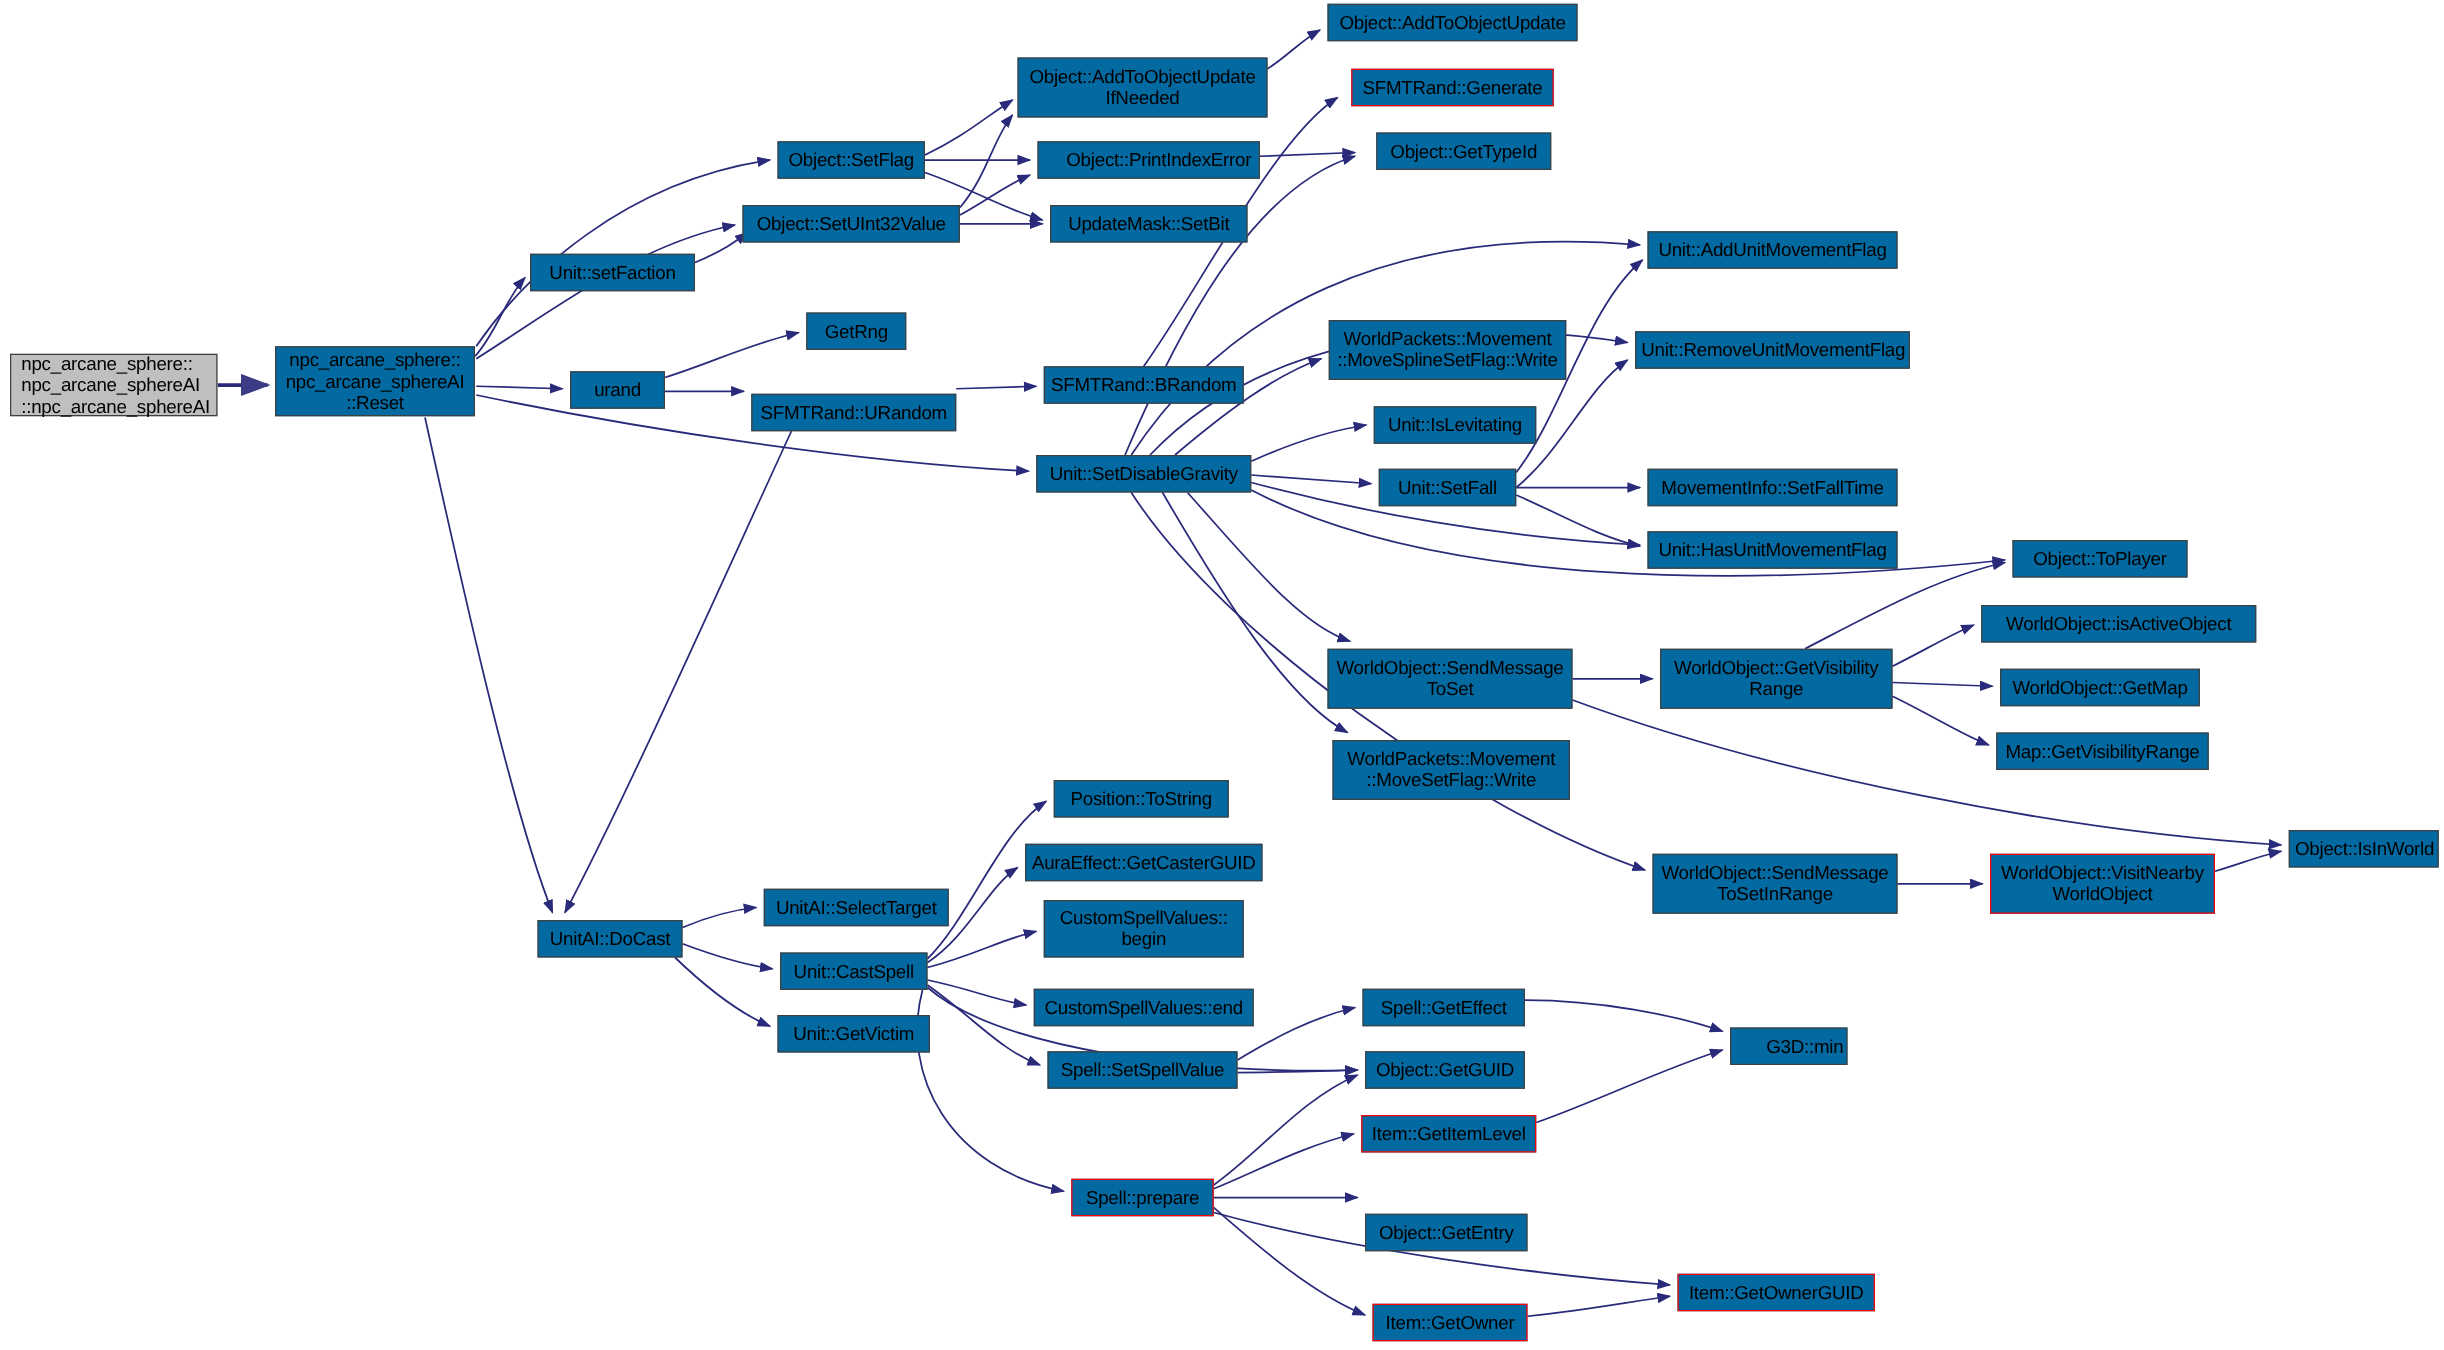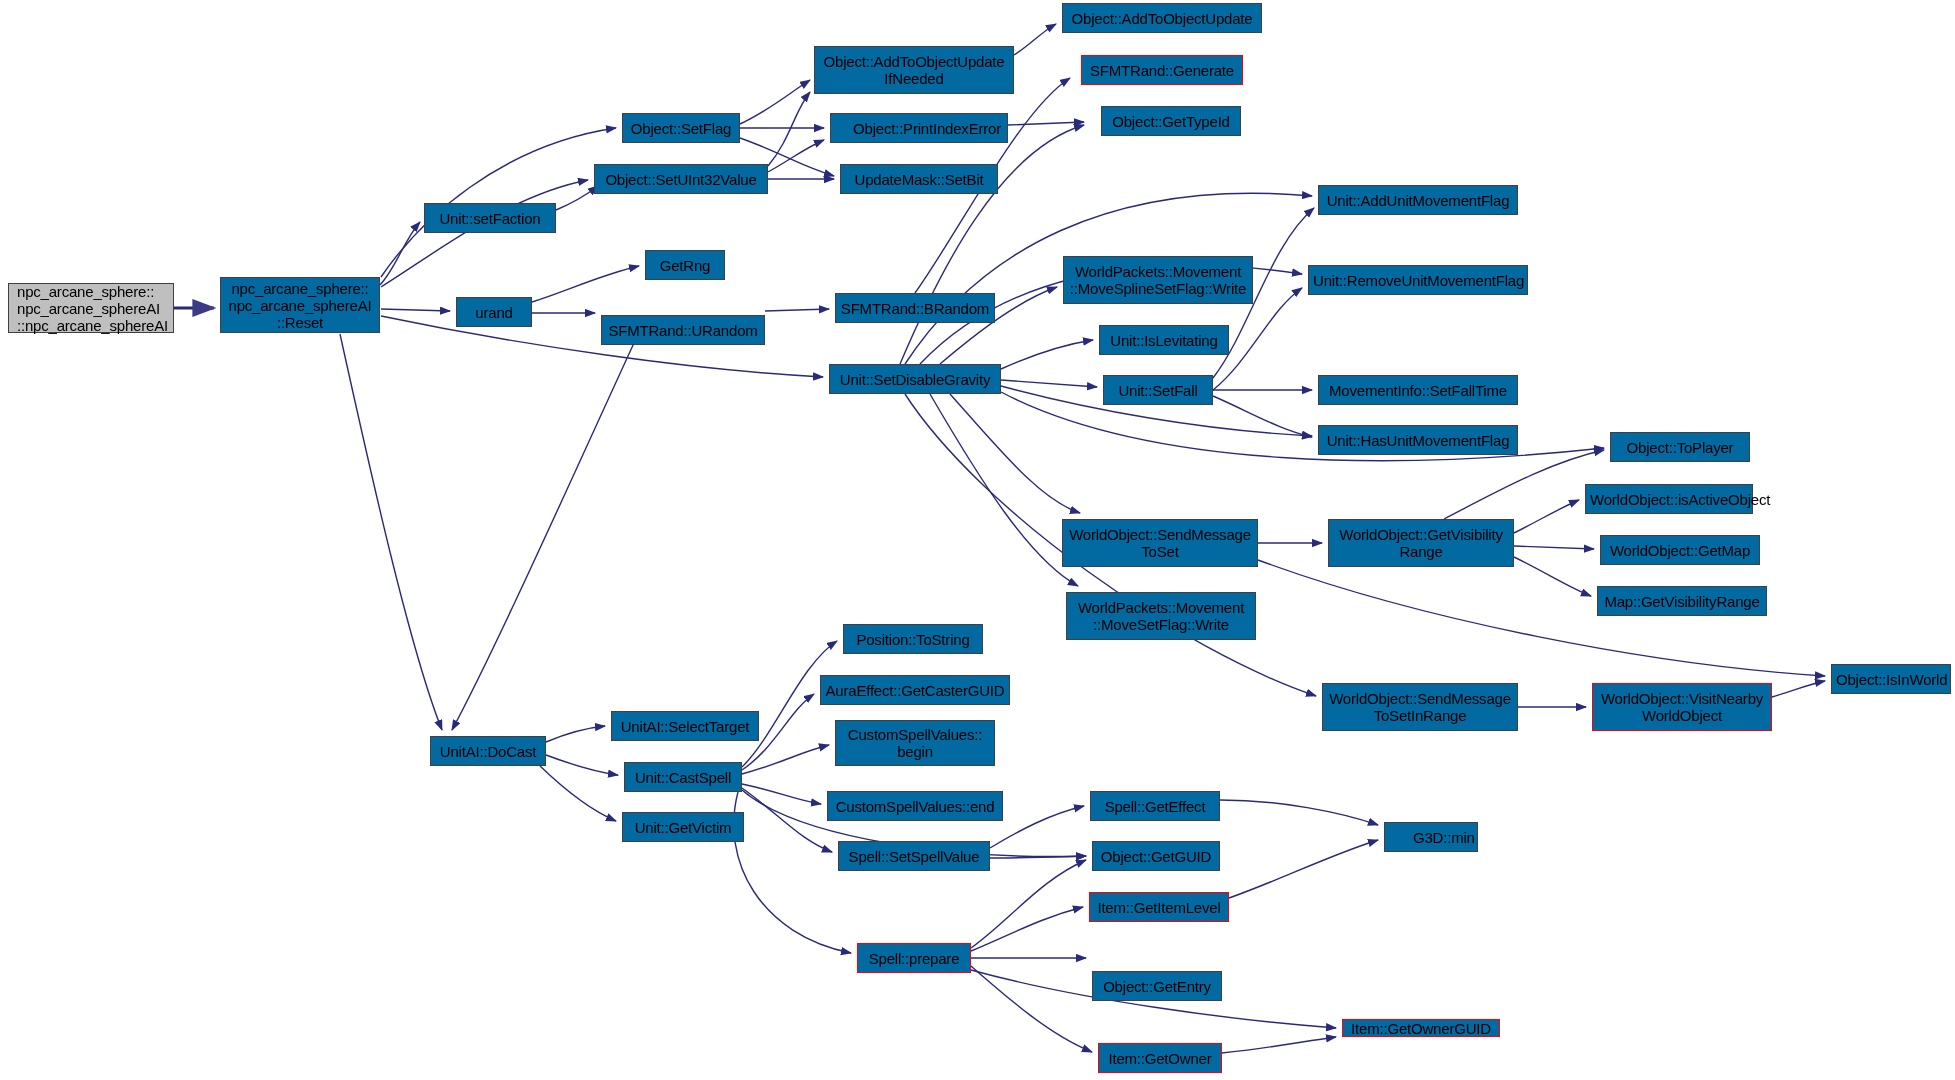--- a/index.html
+++ b/index.html
@@ -132,21 +132,21 @@
       <div class="node" style="left: 1103px; top: 375px; width: 110px; height: 30px;"><span>Unit::SetFall</span></div>
       <div class="node" style="left: 1318px; top: 185px; width: 200px; height: 30px;"><span>Unit::AddUnitMovementFlag</span></div>
       <div class="node" style="left: 1308px; top: 265px; width: 220px; height: 30px;"><span>Unit::RemoveUnitMovementFlag</span></div>
       <div class="node" style="left: 1318px; top: 375px; width: 200px; height: 30px;"><span>MovementInfo::SetFallTime</span></div>
       <div class="node" style="left: 1318px; top: 425px; width: 200px; height: 30px;"><span>Unit::HasUnitMovementFlag</span></div>
       <div class="node" style="left: 1062px; top: 519px; width: 196px; height: 48px;"><span>WorldObject::SendMessage
 ToSet</span></div>
       <div class="node" style="left: 1328px; top: 519px; width: 186px; height: 48px;"><span>WorldObject::GetVisibility
 Range</span></div>
       <div class="node" style="left: 1610px; top: 432px; width: 140px; height: 30px;"><span>Object::ToPlayer</span></div>
-      <div class="node" style="left: 1585px; top: 484px; width: 168px; height: 30px;"><span>WorldObject::isActiveObject</span></div>
+      <div class="node" style="left: 1585px; top: 484px; width: 220px; height: 30px;"><span>WorldObject::isActiveObject</span></div>
       <div class="node" style="left: 1600px; top: 535px; width: 160px; height: 30px;"><span>WorldObject::GetMap</span></div>
       <div class="node" style="left: 1597px; top: 586px; width: 170px; height: 30px;"><span>Map::GetVisibilityRange</span></div>
       <div class="node" style="left: 1066px; top: 592px; width: 190px; height: 48px;"><span>WorldPackets::Movement
 ::MoveSetFlag::Write</span></div>
       <div class="node" style="left: 1322px; top: 683px; width: 196px; height: 48px;"><span>WorldObject::SendMessage
 ToSetInRange</span></div>
       <div class="node red" style="left: 1592px; top: 683px; width: 180px; height: 48px;"><span>WorldObject::VisitNearby
 WorldObject</span></div>
       <div class="node" style="left: 1831px; top: 664px; width: 120px; height: 30px;"><span>Object::IsInWorld</span></div>
       <div class="node" style="left: 430px; top: 736px; width: 116px; height: 30px;"><span>UnitAI::DoCast</span></div>
@@ -159,15 +159,15 @@
 begin</span></div>
       <div class="node" style="left: 827px; top: 791px; width: 176px; height: 30px;"><span>CustomSpellValues::end</span></div>
       <div class="node" style="left: 838px; top: 841px; width: 152px; height: 30px;"><span>Spell::SetSpellValue</span></div>
       <div class="node red" style="left: 857px; top: 943px; width: 114px; height: 30px;"><span>Spell::prepare</span></div>
       <div class="node" style="left: 1090px; top: 791px; width: 130px; height: 30px;"><span>Spell::GetEffect</span></div>
       <div class="node" style="left: 1092px; top: 841px; width: 128px; height: 30px;"><span>Object::GetGUID</span></div>
       <div class="node red" style="left: 1089px; top: 892px; width: 140px; height: 30px;"><span>Item::GetItemLevel</span></div>
       <div class="node" style="left: 1092px; top: 943px; width: 130px; height: 30px; margin-top: 28px;"><span>Object::GetEntry</span></div>
       <div class="node red" style="left: 1098px; top: 1043px; width: 124px; height: 30px;"><span>Item::GetOwner</span></div>
       <div class="node" style="left: 1384px; top: 822px; width: 94px; height: 30px; padding-left: 28px;"><span>G3D::min</span></div>
-      <div class="node red" style="left: 1342px; top: 1019px; width: 158px; height: 18px;"><span>Item::GetOwnerGUID</span></div>
+      <div class="node red" style="left: 1342px; top: 1019px; width: 158px; height: 30px;"><span>Item::GetOwnerGUID</span></div>
     </div>
 </div>
 
 </body></html>

